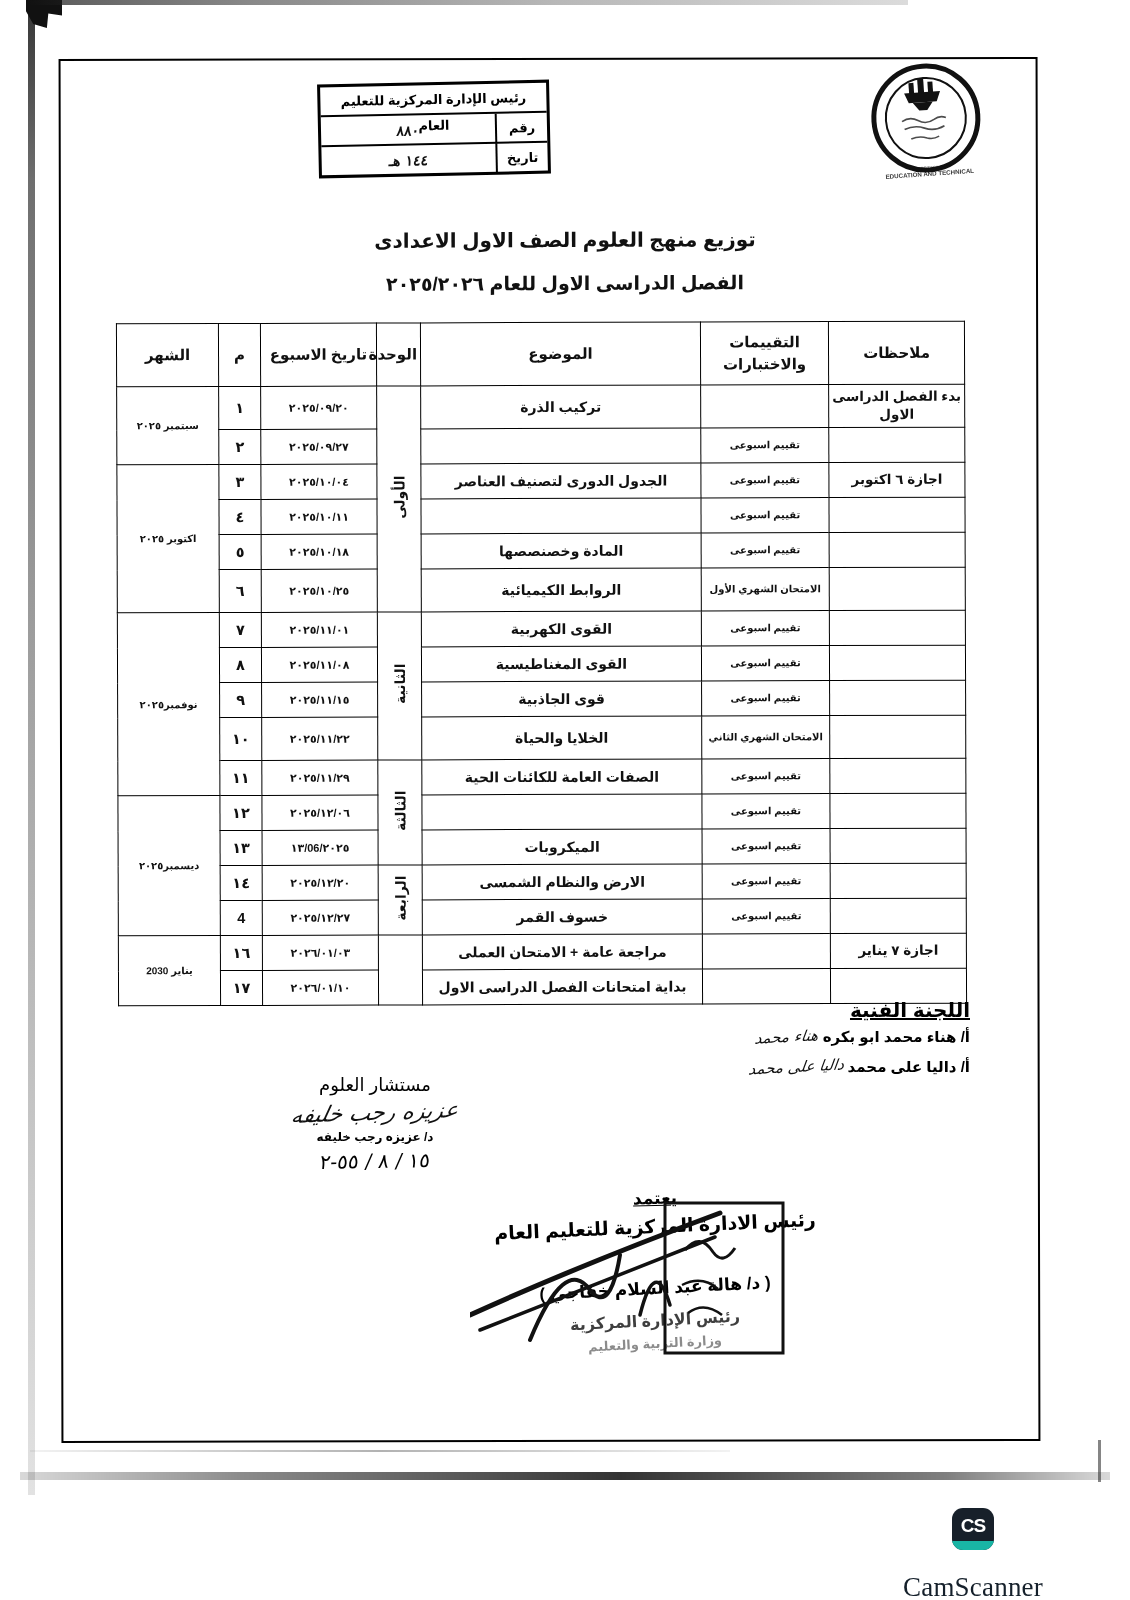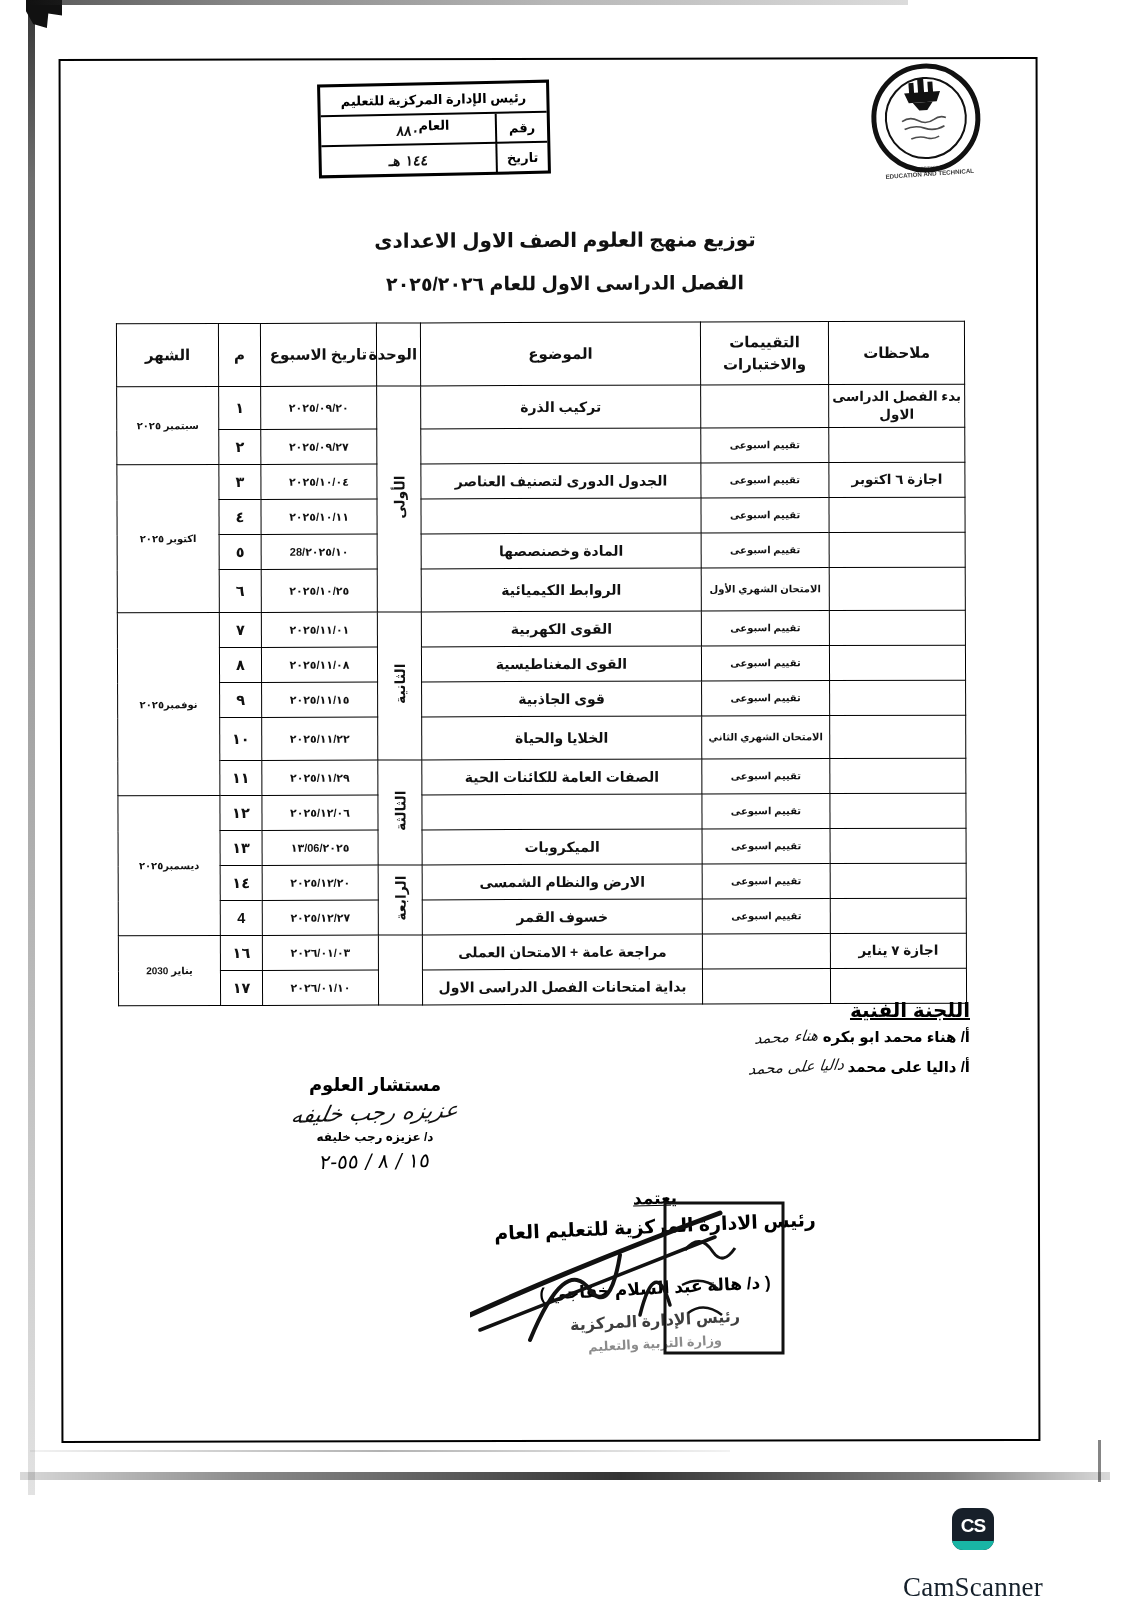--- a/index.html
+++ b/index.html
@@ -157,21 +157,21 @@
     font-style:italic;font-weight:normal;
     color:#111;
     transform:skewX(-10deg) rotate(-3deg);
     display:inline-block;
     letter-spacing:-1px;
   }
 
   .sig-advisor{
     position:absolute;left:210px;top:1074px;width:330px;text-align:center;
   }
-  .sig-advisor .role{font-size:18px;font-weight:bold;letter-spacing:1px;}
+  .sig-advisor .role{font-size:18px;font-weight:normal;letter-spacing:1px;}
   .sig-advisor .scribble{
     font-family:"DejaVu Serif",serif;font-size:22px;font-style:italic;
     display:block;margin:4px 0 2px;transform:skewX(-14deg) rotate(-2deg);
     letter-spacing:-2px;color:#111;
   }
   .sig-advisor .name{font-size:12px;font-weight:bold;}
   .sig-advisor .date{
     font-family:"DejaVu Serif",serif;font-size:20px;display:block;margin-top:4px;
     transform:skewX(-8deg) rotate(-1deg);letter-spacing:2px;direction:ltr;
   }
@@ -338,21 +338,21 @@
           <td class="notes-cell"></td>
           <td class="assess-cell">تقييم اسبوعى</td>
           <td class="subject-cell"></td>
           <td class="date-cell">٢٠٢٥/١٠/١١</td>
           <td class="num-cell">٤</td>
         </tr>
         <tr class="r-std">
           <td class="notes-cell"></td>
           <td class="assess-cell">تقييم اسبوعى</td>
           <td class="subject-cell">المادة وخصنصصها</td>
-          <td class="date-cell">٢٠٢٥/١٠/28</td>
+          <td class="date-cell">٢٠٢٥/١٠/١٨</td>
           <td class="num-cell">٥</td>
         </tr>
         <tr class="r-tall">
           <td class="notes-cell"></td>
           <td class="assess-cell">الامتحان الشهري الأول</td>
           <td class="subject-cell">الروابط الكيميائية</td>
           <td class="date-cell">٢٠٢٥/١٠/٢٥</td>
           <td class="num-cell">٦</td>
         </tr>
         <tr class="r-std">

